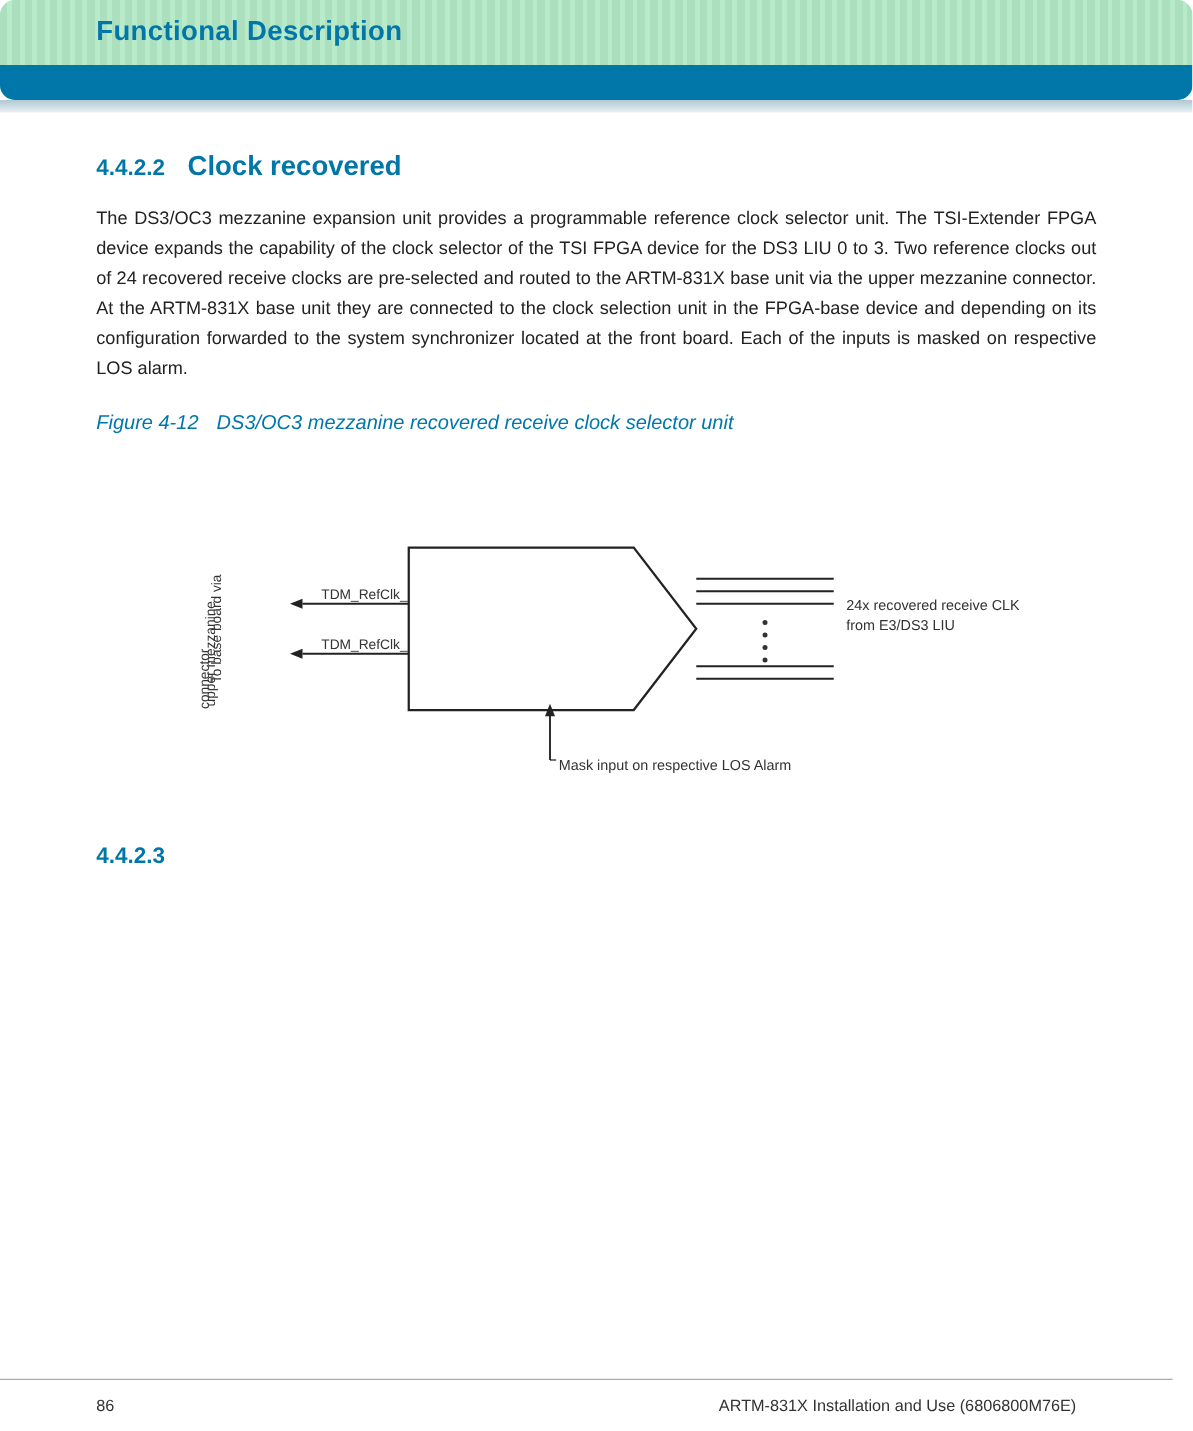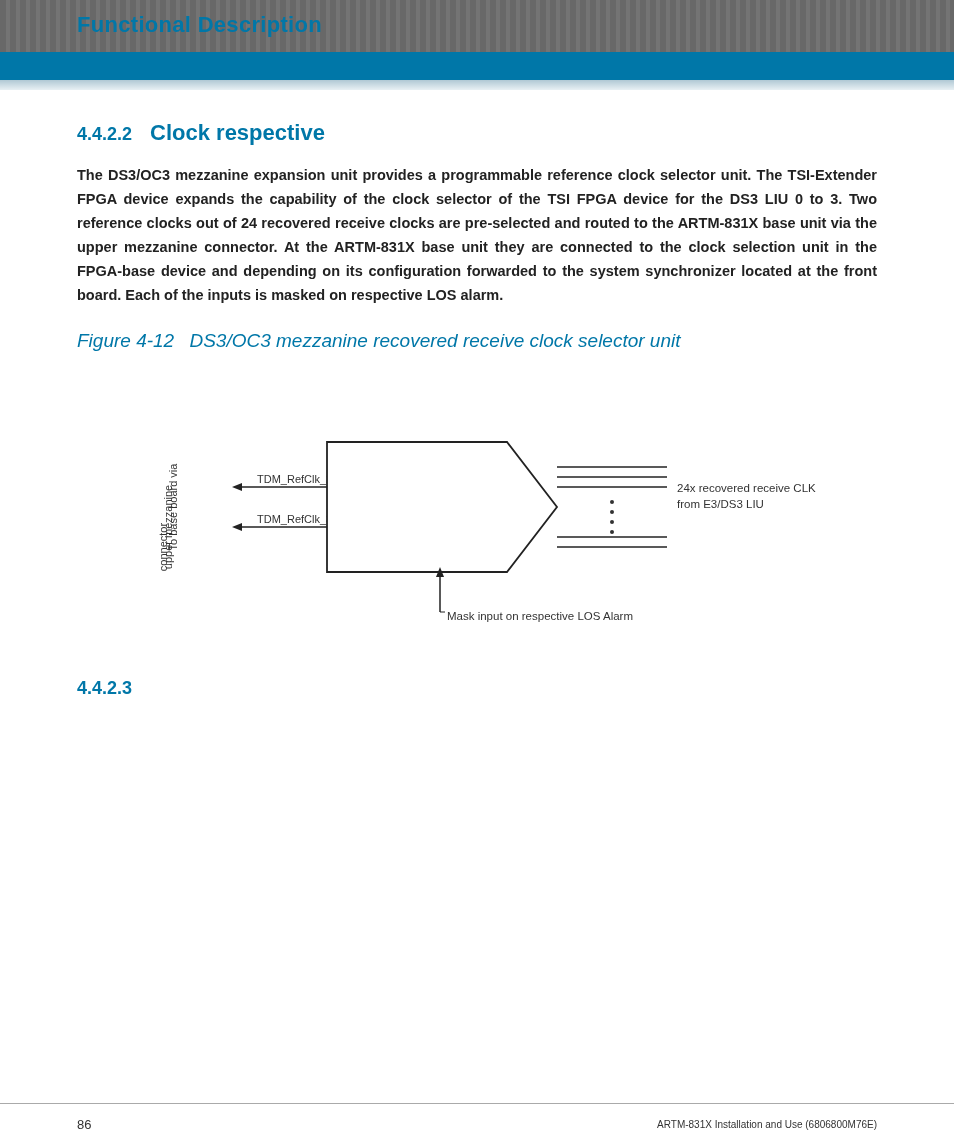--- a/index.html
+++ b/index.html
@@ -12,22 +12,23 @@
       font-size: 14px;
       color: #222;
       position: relative;
     }
 
     
     .header-area {
       width: 100%;
       height: 80px;
       position: relative;
-      background: #000000;
+      background: #86efac;
       overflow: hidden;
+      border-radius: 12px;
     }
 
     .header-pattern {
       position: absolute;
       top: 0; left: 0; right: 0; bottom: 0;
       background-image: repeating-linear-gradient(
         90deg,
         #d0d0d0 0px, #d0d0d0 6px,
         #e8e8e8 6px, #e8e8e8 10px
       );
@@ -86,26 +87,25 @@
       font-weight: bold;
       color: #0077a8;
     }
 
     .section-body {
       font-size: 14.5px;
       line-height: 1.65;
       color: #222;
       margin-bottom: 22px;
       text-align: justify;
-      font-weight: bold;
     }
 
     
     .figure-caption {
-      font-size: 19px;
+      font-size: 16px;
       color: #0077a8;
       font-style: italic;
       margin-bottom: 20px;
     }
 
     .figure-caption .fig-num {
       font-style: italic;
       margin-right: 10px;
     }
 
@@ -115,36 +115,36 @@
       margin-bottom: 36px;
       display: flex;
       justify-content: center;
     }
 
     
     .footer {
       position: absolute;
       bottom: 0;
       left: 0;
-      right: 0;
+      right: 16px;
       height: 42px;
       border-top: 1px solid #aaa;
       display: flex;
       align-items: center;
       justify-content: space-between;
       padding: 12px 77px;
     }
 
     .footer-left {
       font-size: 13px;
       color: #333;
     }
 
     .footer-right {
-      font-size: 10px;
+      font-size: 13px;
       color: #333;
     }
 
     svg text {
       font-family: Arial, Helvetica, sans-serif;
     }
   </style>
 </head>
 <body>
 
@@ -153,21 +153,21 @@
   <div class="header-title">Functional Description</div>
   <div class="header-stripe"></div>
 </div>
 
 <div class="sub-stripe"></div>
 
 <div class="content">
 
   <div class="section-heading">
     <span class="section-num">4.4.2.2</span>
-    <span class="section-title">Clock respective</span>
+    <span class="section-title">Clock recovered</span>
   </div>
 
   <p class="section-body">The DS3/OC3 mezzanine expansion unit provides a programmable reference clock selector unit. The TSI-Extender FPGA device expands the capability of the clock selector of the TSI FPGA device for the DS3 LIU 0 to 3. Two reference clocks out of 24 recovered receive clocks are pre-selected and routed to the ARTM-831X base unit via the upper mezzanine connector. At the ARTM-831X base unit they are connected to the clock selection unit in the FPGA-base device and depending on its configuration forwarded to the system synchronizer located at the front board. Each of the inputs is masked on respective LOS alarm.</p>
 
   <div class="figure-caption">
     <span class="fig-num">Figure 4-12</span>
     <span>DS3/OC3 mezzanine recovered receive clock selector unit</span>
   </div>
 
   <div class="diagram-container">

